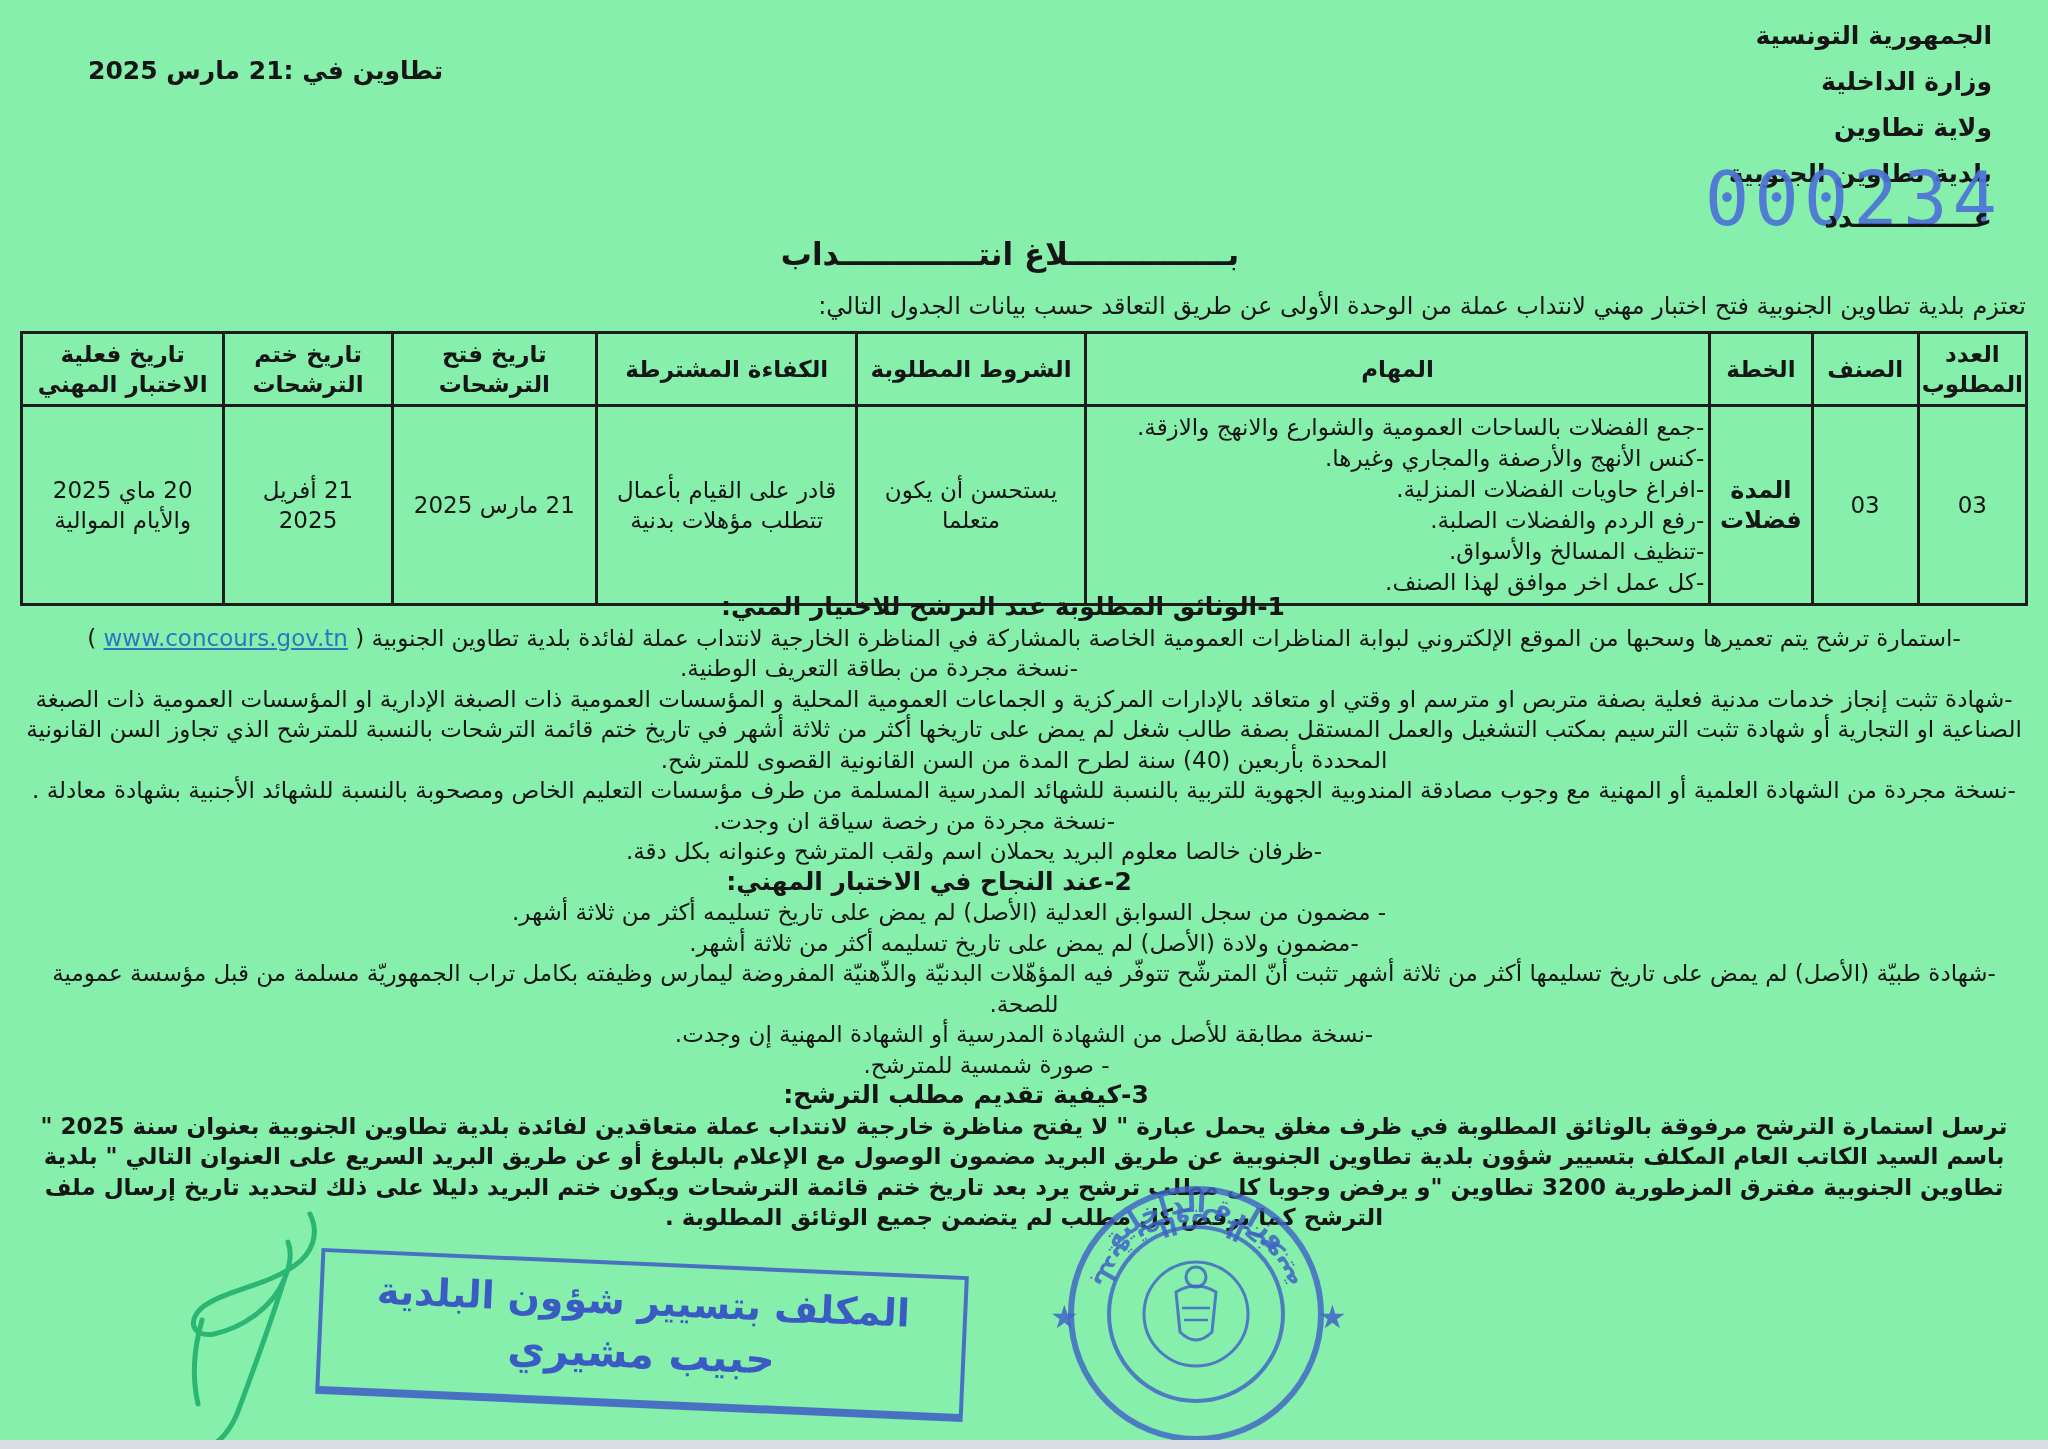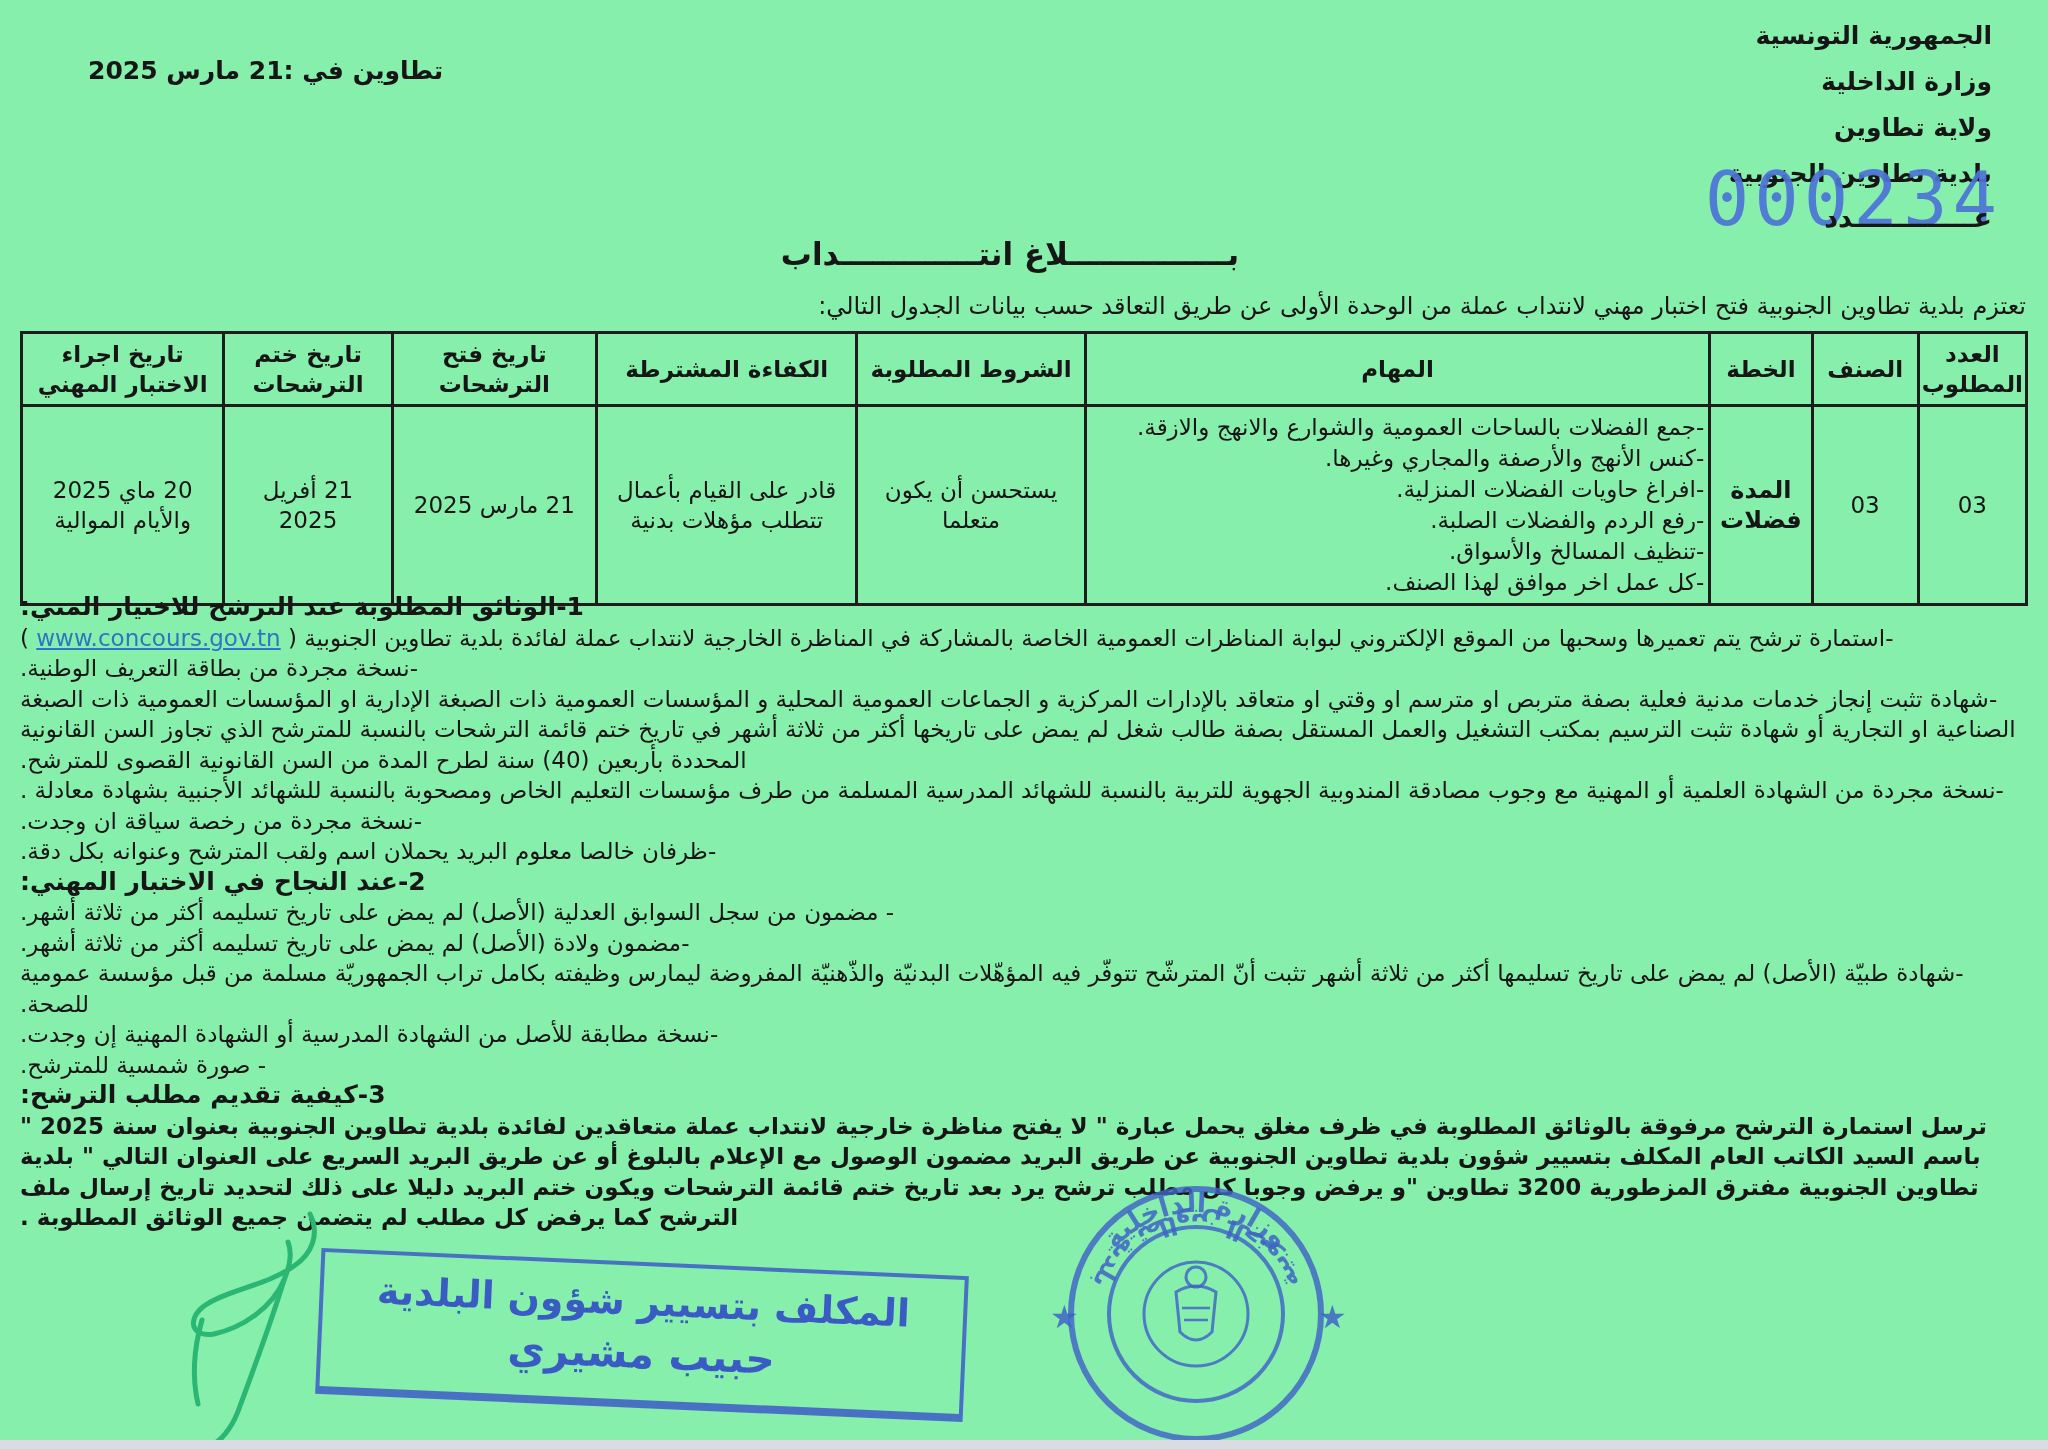--- a/index.html
+++ b/index.html
@@ -17,21 +17,21 @@
   .intro{position:absolute;top:292px;right:22px;direction:rtl;font-size:24px;}
   
   table.grid{position:absolute;top:331px;left:20px;width:2008px;border-collapse:collapse;direction:rtl;}
   .grid th,.grid td{border:3px solid #1d1d1d;vertical-align:middle;text-align:center;}
   .grid th{font-size:23px;font-weight:bold;padding:4px 2px;height:62px;line-height:30px;}
   .grid td{font-size:23px;height:188px;padding:4px 6px;line-height:30px;}
   .grid td.tasks{text-align:right;padding-right:4px;}
   .grid td.tasks div{line-height:31px;}
   .grid td.pos{font-weight:bold;font-size:24px;}
   
-  .content{position:absolute;top:592px;right:20px;left:20px;direction:rtl;text-align:left;
+  .content{position:absolute;top:592px;right:20px;left:20px;direction:rtl;text-align:center;
            font-size:23px;line-height:30.5px;}
   .content .h{font-weight:bold;font-size:25px;}
   .h1{margin-right:42px;}
   .h2{margin-right:190px;}
   .h3{margin-right:116px;}
   .ind290{margin-right:290px;}
   .ind220{margin-right:220px;}
   .ind150{margin-right:150px;}
   .ind100{margin-right:100px;}
   .ind75{margin-right:75px;}
@@ -83,21 +83,21 @@
     <thead>
       <tr>
         <th>العدد المطلوب</th>
         <th>الصنف</th>
         <th>الخطة</th>
         <th>المهام</th>
         <th>الشروط المطلوبة</th>
         <th>الكفاءة المشترطة</th>
         <th>تاريخ فتح الترشحات</th>
         <th>تاريخ ختم الترشحات</th>
-        <th>تاريخ اجراء الاختبار المهني</th>
+        <th>تاريخ فعلية الاختبار المهني</th>
       </tr>
     </thead>
     <tbody>
       <tr>
         <td>03</td>
         <td>03</td>
         <td class="pos">المدة فضلات</td>
         <td class="tasks">
           <div>-جمع الفضلات بالساحات العمومية والشوارع والانهج والازقة.</div>
           <div>-كنس الأنهج والأرصفة والمجاري وغيرها.</div>

